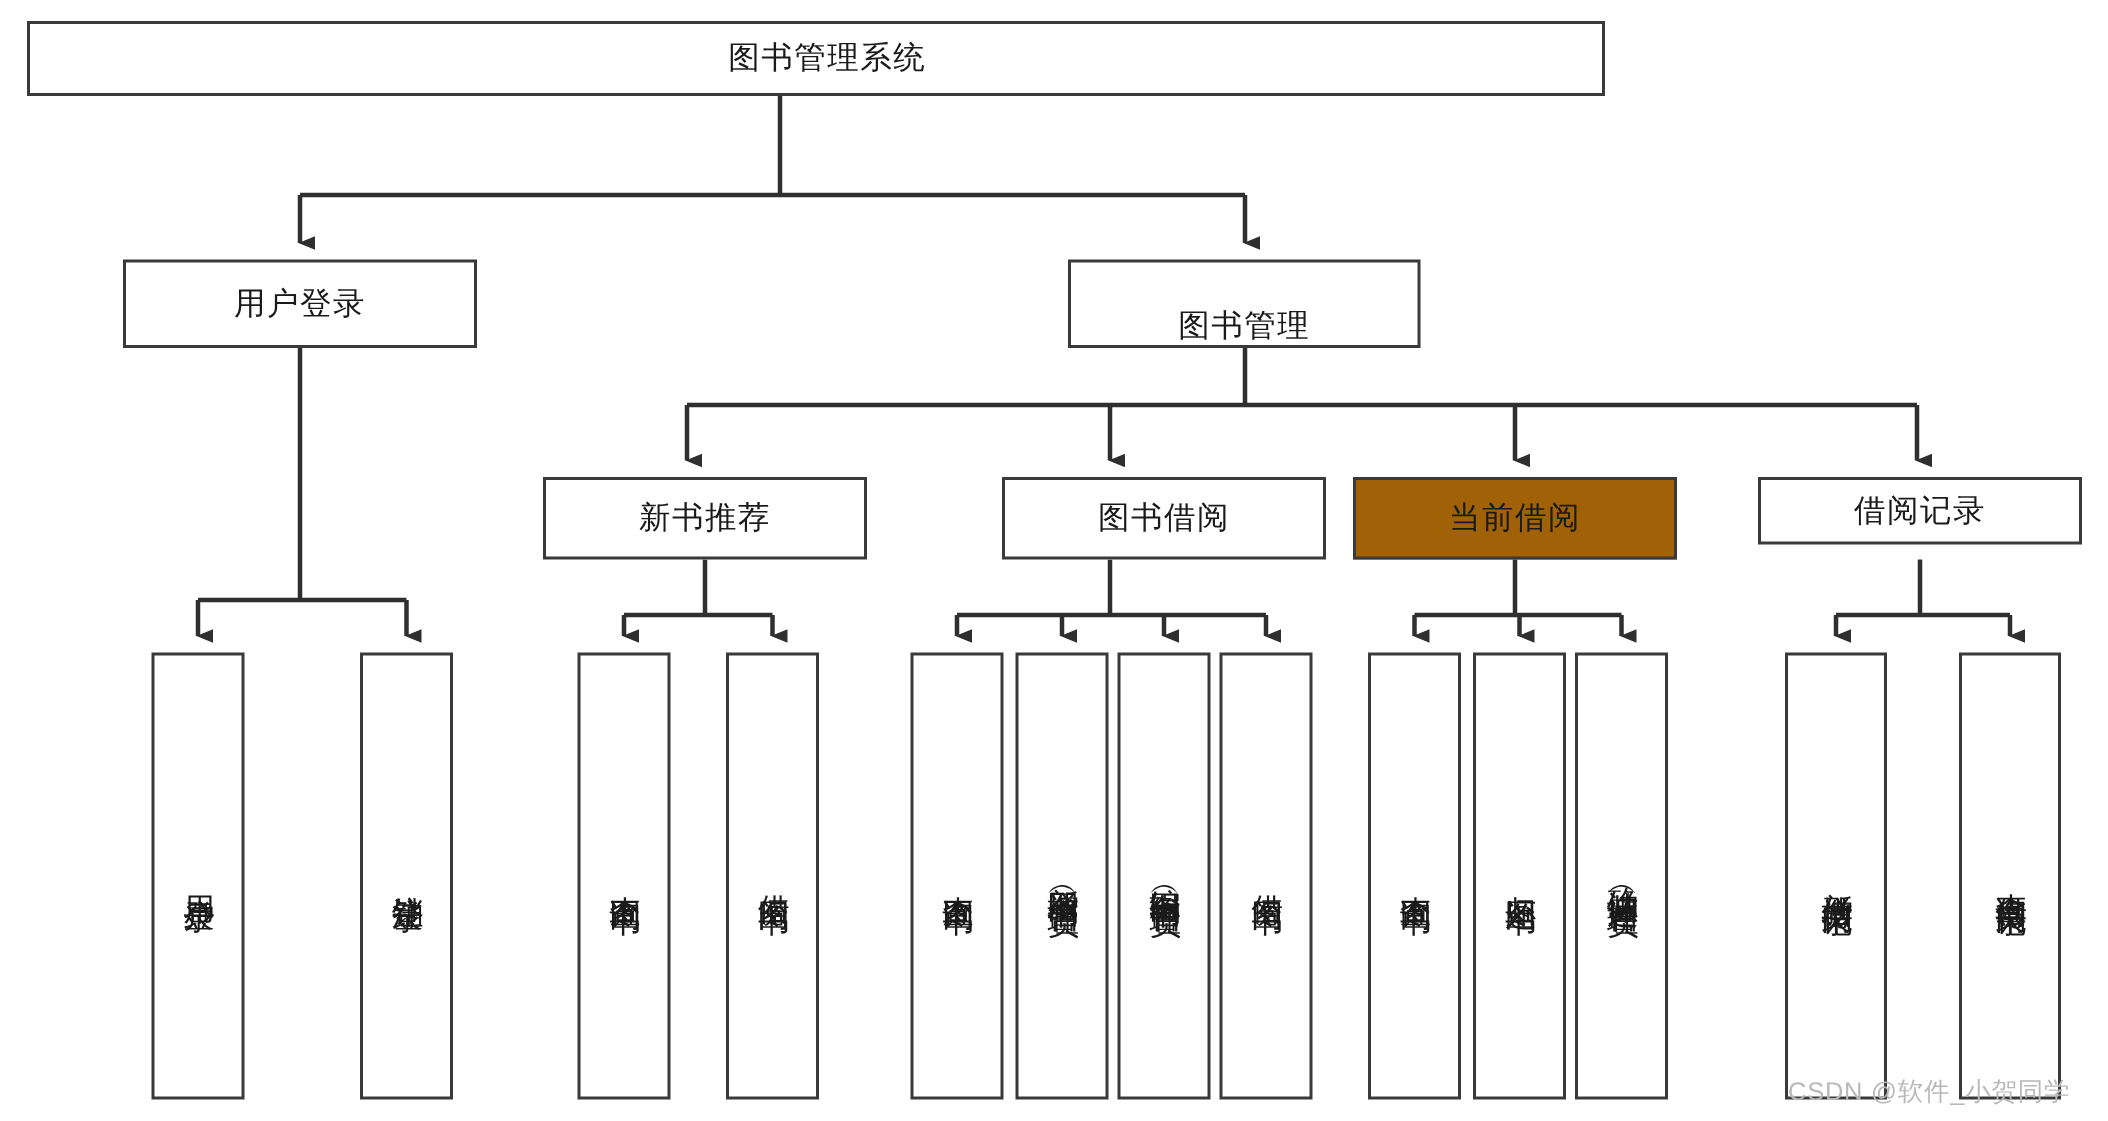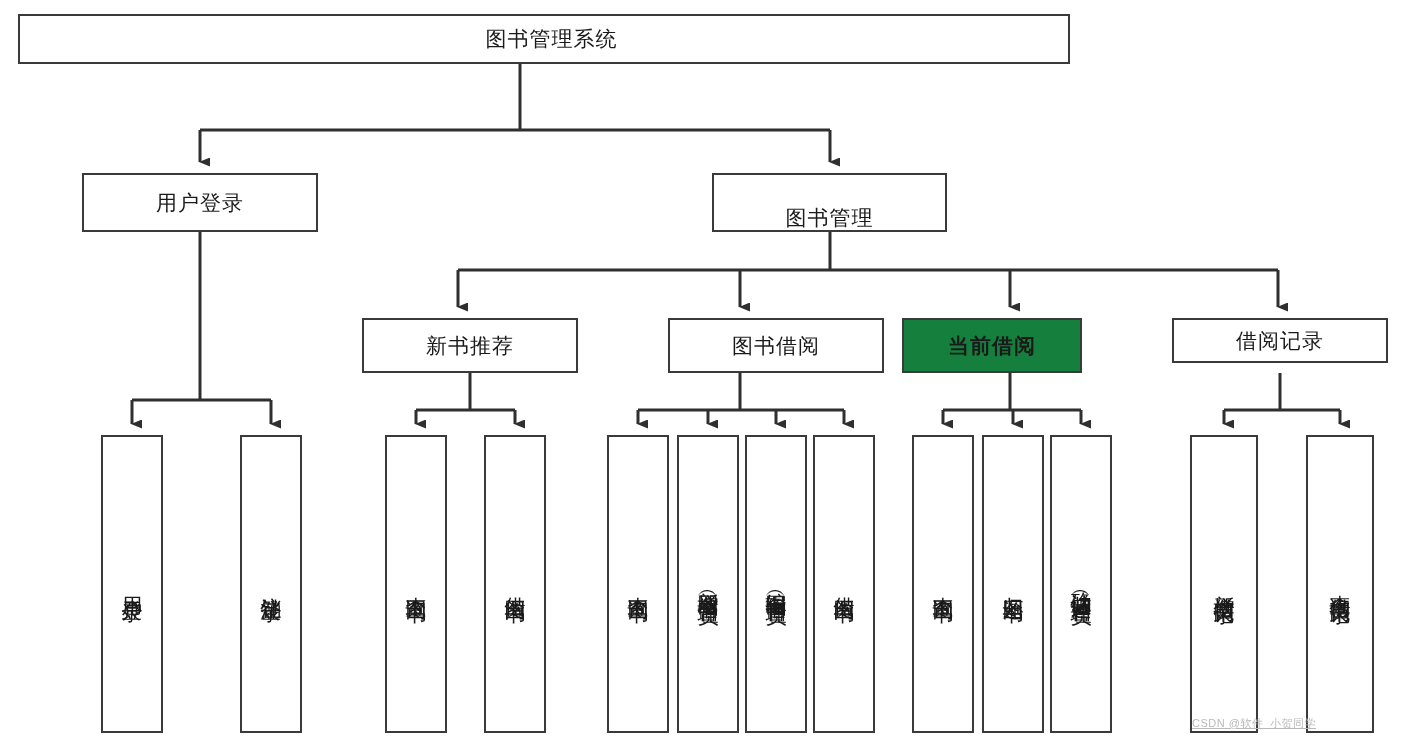--- a/index.html
+++ b/index.html
@@ -52,25 +52,24 @@
   #connector-layer {
     position: absolute;
     left: 0;
     top: 0;
     width: 1405px;
     height: 747px;
     pointer-events: none;
   }
   .watermark {
     position: absolute;
-    font-size: 11px;
+    font-size: 17px;
     color: #b9b9b9;
     white-space: nowrap;
     letter-spacing: 0.5px;
-    text-decoration: underline;
   }
 </style>
 </head>
 <body>
 
 <div id="diagram-root" style="background: rgb(255, 255, 255);">
 
   <svg id="connector-layer" viewBox="0 0 1405 747" xmlns="http://www.w3.org/2000/svg">
     <defs>
       <marker id="arrowhead" markerWidth="9" markerHeight="11" refX="4.5" refY="10" orient="auto" markerUnits="userSpaceOnUse">
@@ -123,21 +122,21 @@
       </div>
       <div class="node-box horizontal" style="left: 712px; top: 173px; width: 235px; height: 59px; border-color: rgb(58, 58, 58); background: rgb(255, 255, 255); align-items: flex-end;">
         <span class="node-label-h" style="color: rgb(26, 26, 26);">图书管理</span>
       </div>
       <div class="node-box horizontal" style="left: 362px; top: 318px; width: 216px; height: 55px; border-color: rgb(58, 58, 58); background: rgb(255, 255, 255); align-items: center;">
         <span class="node-label-h" style="color: rgb(26, 26, 26);">新书推荐</span>
       </div>
       <div class="node-box horizontal" style="left: 632px; top: 318px; width: 216px; height: 55px; border-color: rgb(58, 58, 58); background: rgb(255, 255, 255); margin-left: 36px;">
         <span class="node-label-h" style="color: rgb(26, 26, 26);">图书借阅</span>
       </div>
-      <div class="node-box horizontal" style="left: 902px; top: 318px; width: 180px; height: 55px; border-color: rgb(58, 58, 58); background: #15803d; font-weight: bold;">
+      <div class="node-box horizontal" style="left: 902px; top: 318px; width: 216px; height: 55px; border-color: rgb(58, 58, 58); background: #a16207;">
         <span class="node-label-h" style="color: rgb(26, 26, 26);">当前借阅</span>
       </div>
       <div class="node-box horizontal" style="left: 1172px; top: 318px; width: 216px; height: 45px; border-color: rgb(58, 58, 58); background: rgb(255, 255, 255);">
         <span class="node-label-h" style="color: rgb(26, 26, 26);">借阅记录</span>
       </div>
       <div class="node-box vertical" style="left: 101px; top: 435px; width: 62px; height: 298px; border-color: rgb(58, 58, 58); background: rgb(255, 255, 255);">
         <span class="node-label-v" style="color: rgb(26, 26, 26);">用户登录</span>
       </div>
       <div class="node-box vertical" style="left: 240px; top: 435px; width: 62px; height: 298px; border-color: rgb(58, 58, 58); background: rgb(255, 255, 255);">
         <span class="node-label-v" style="color: rgb(26, 26, 26);">注销登录</span>

